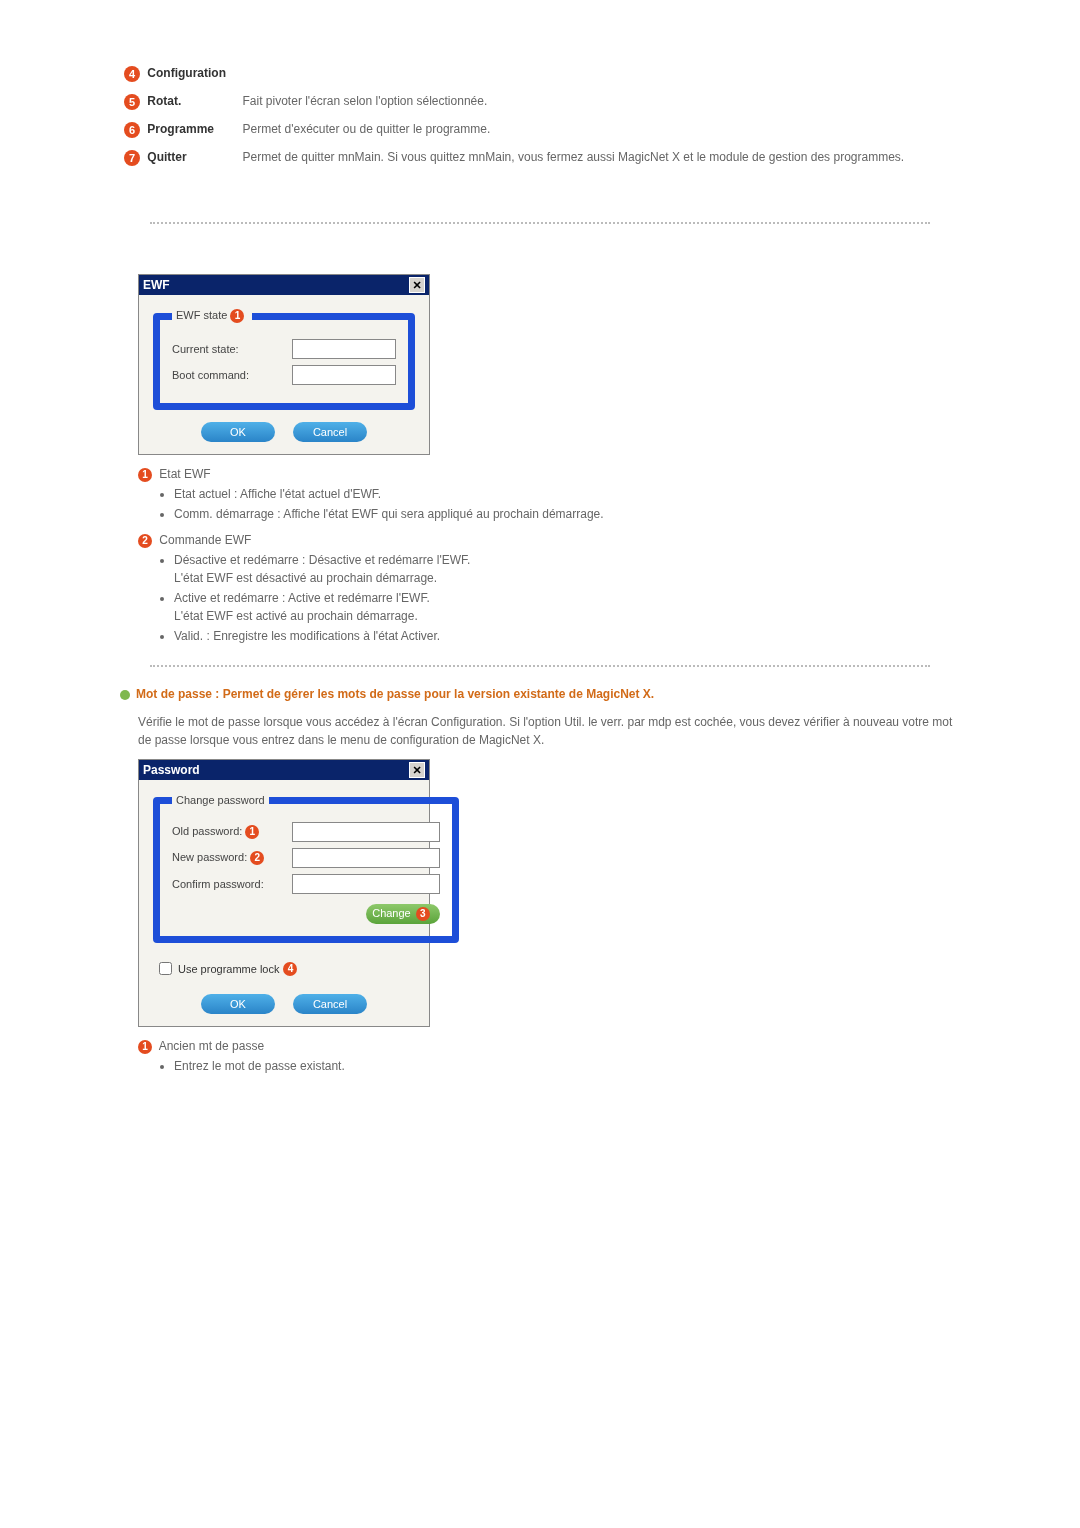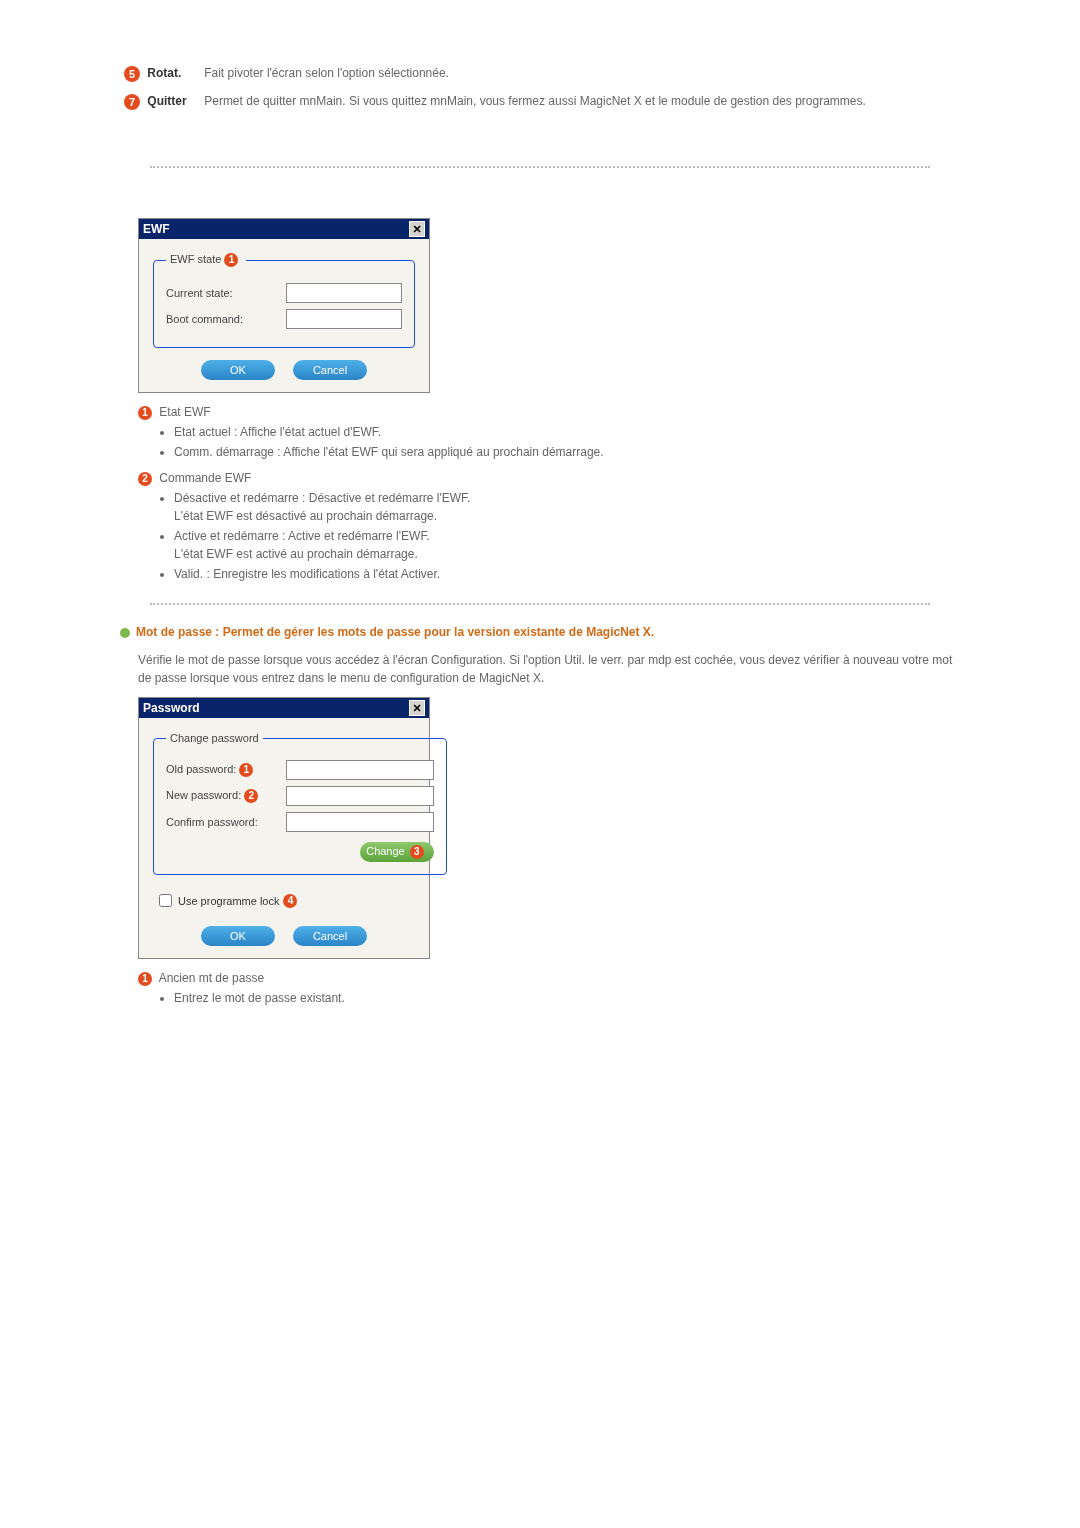--- a/index.html
+++ b/index.html
@@ -107,21 +107,21 @@
     color: #000;
     font-size: 11px;
     text-align: center;
     line-height: 14px;
     border: 1px solid #fff;
   }
   .dlg-body {
     padding: 14px 14px 12px 14px;
   }
   fieldset.group {
-    border: 1px solid #1d4ed8;
+    border: 7px solid #1d4ed8;
     border-radius: 4px;
     padding: 10px 12px 12px 12px;
     margin: 0 0 12px 0;
   }
   fieldset.group legend {
     padding: 0 4px;
     color: #444;
   }
   .field-row {
     display: flex;
@@ -196,26 +196,40 @@
   .notes ul li { margin: 2px 0; }
 
 </style>
 </head>
 <body>
 
 <div class="content">
 
   <table class="item-table">
     <tbody>
+        <tr>
+      <td>
+        <span class="num-badge">4</span>
+        <span class="item-label">Configuration</span>
+      </td>
+      <td class="item-desc"></td>
+    </tr>
     <tr>
       <td>
         <span class="num-badge">5</span>
         <span class="item-label">Rotat.</span>
       </td>
       <td class="item-desc">Fait pivoter l'écran selon l'option sélectionnée.</td>
+    </tr>
+    <tr>
+      <td>
+        <span class="num-badge">6</span>
+        <span class="item-label">Programme</span>
+      </td>
+      <td class="item-desc">Permet d'exécuter ou de quitter le programme.</td>
     </tr>
     <tr>
       <td>
         <span class="num-badge">7</span>
         <span class="item-label">Quitter</span>
       </td>
       <td class="item-desc">Permet de quitter mnMain. Si vous quittez mnMain, vous fermez aussi MagicNet X et le module de gestion des programmes.</td>
     </tr>
   </tbody>
     </table>

